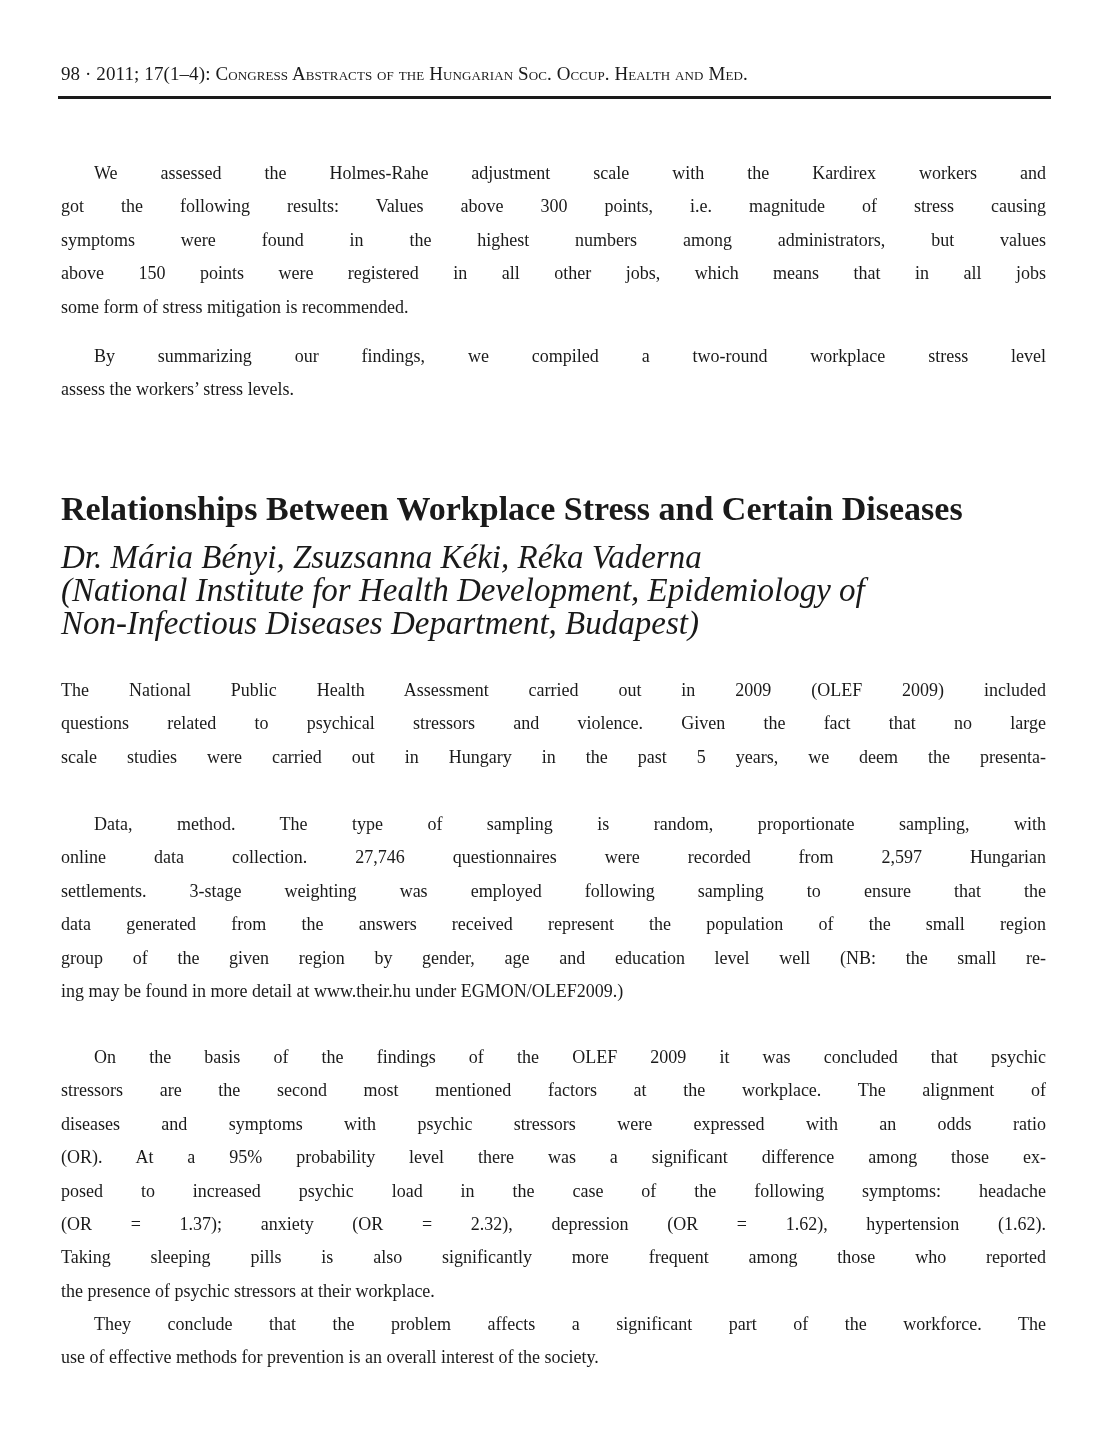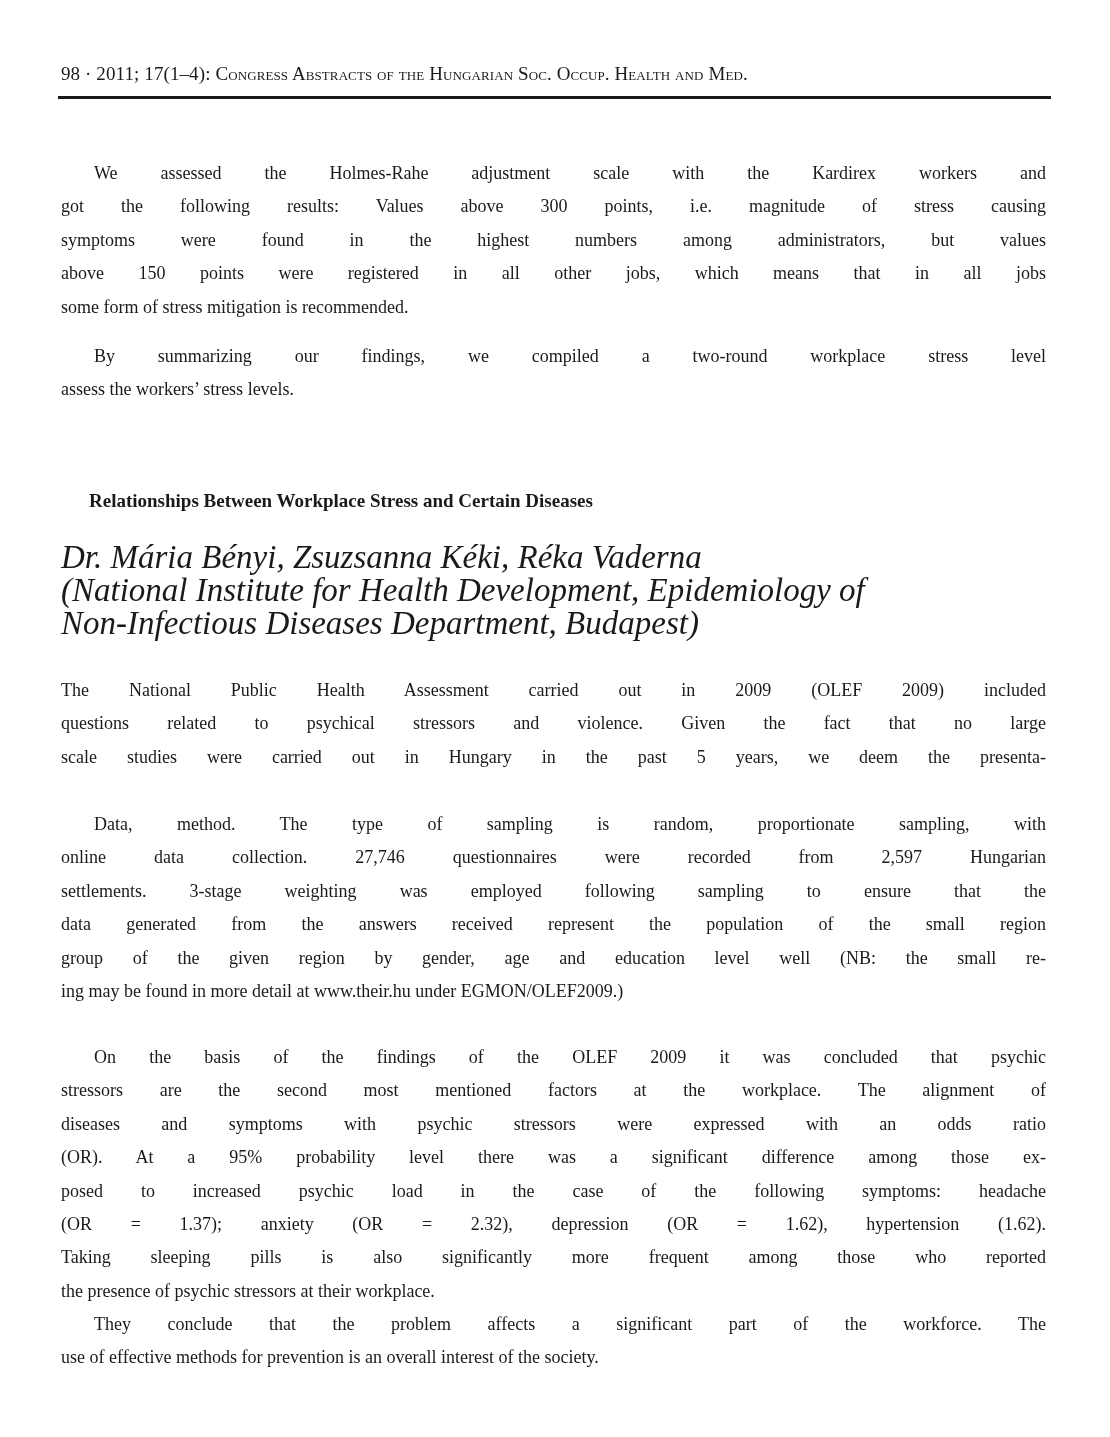--- a/index.html
+++ b/index.html
@@ -6,21 +6,21 @@
   body { width: 1110px; height: 1437px; position: relative; overflow: hidden;
          font-family: "Liberation Serif", "DejaVu Serif", serif; color: #1a1a1a; }
   .running-head { position: absolute; left: 61px; top: 63px; font-size: 19px; letter-spacing: 0.1px; white-space: nowrap; }
   .running-head .sc { font-variant: small-caps; }
   .rule { position: absolute; left: 58px; top: 96px; width: 993px; height: 3px; background: #1a1a1a; }
   .block { position: absolute; left: 61px; width: 985px; font-size: 18px; }
   .line { display: block; height: 33.4px; line-height: 33.4px; text-align: justify; text-align-last: justify; white-space: nowrap; }
   .line.last { text-align-last: left; }
   .line.indent { padding-left: 33px; }
   .line span { white-space: normal; }
-  .heading { position: absolute; left: 61px; top: 490px; font-size: 19px; font-weight: bold; white-space: nowrap; margin-left: 28px; }
+  .heading { position: absolute; left: 61px; top: 490px; font-size: 34px; font-weight: bold; white-space: nowrap; }
   .authors { position: absolute; left: 61px; top: 541px; font-size: 33px; font-style: italic; line-height: 33.2px; }
   .authors div { white-space: nowrap; }
 </style>
 </head>
 <body>
 
 <div class="running-head">
   <span>98</span>
   <span>·</span>
   <span>2011; 17(1–4):</span>

